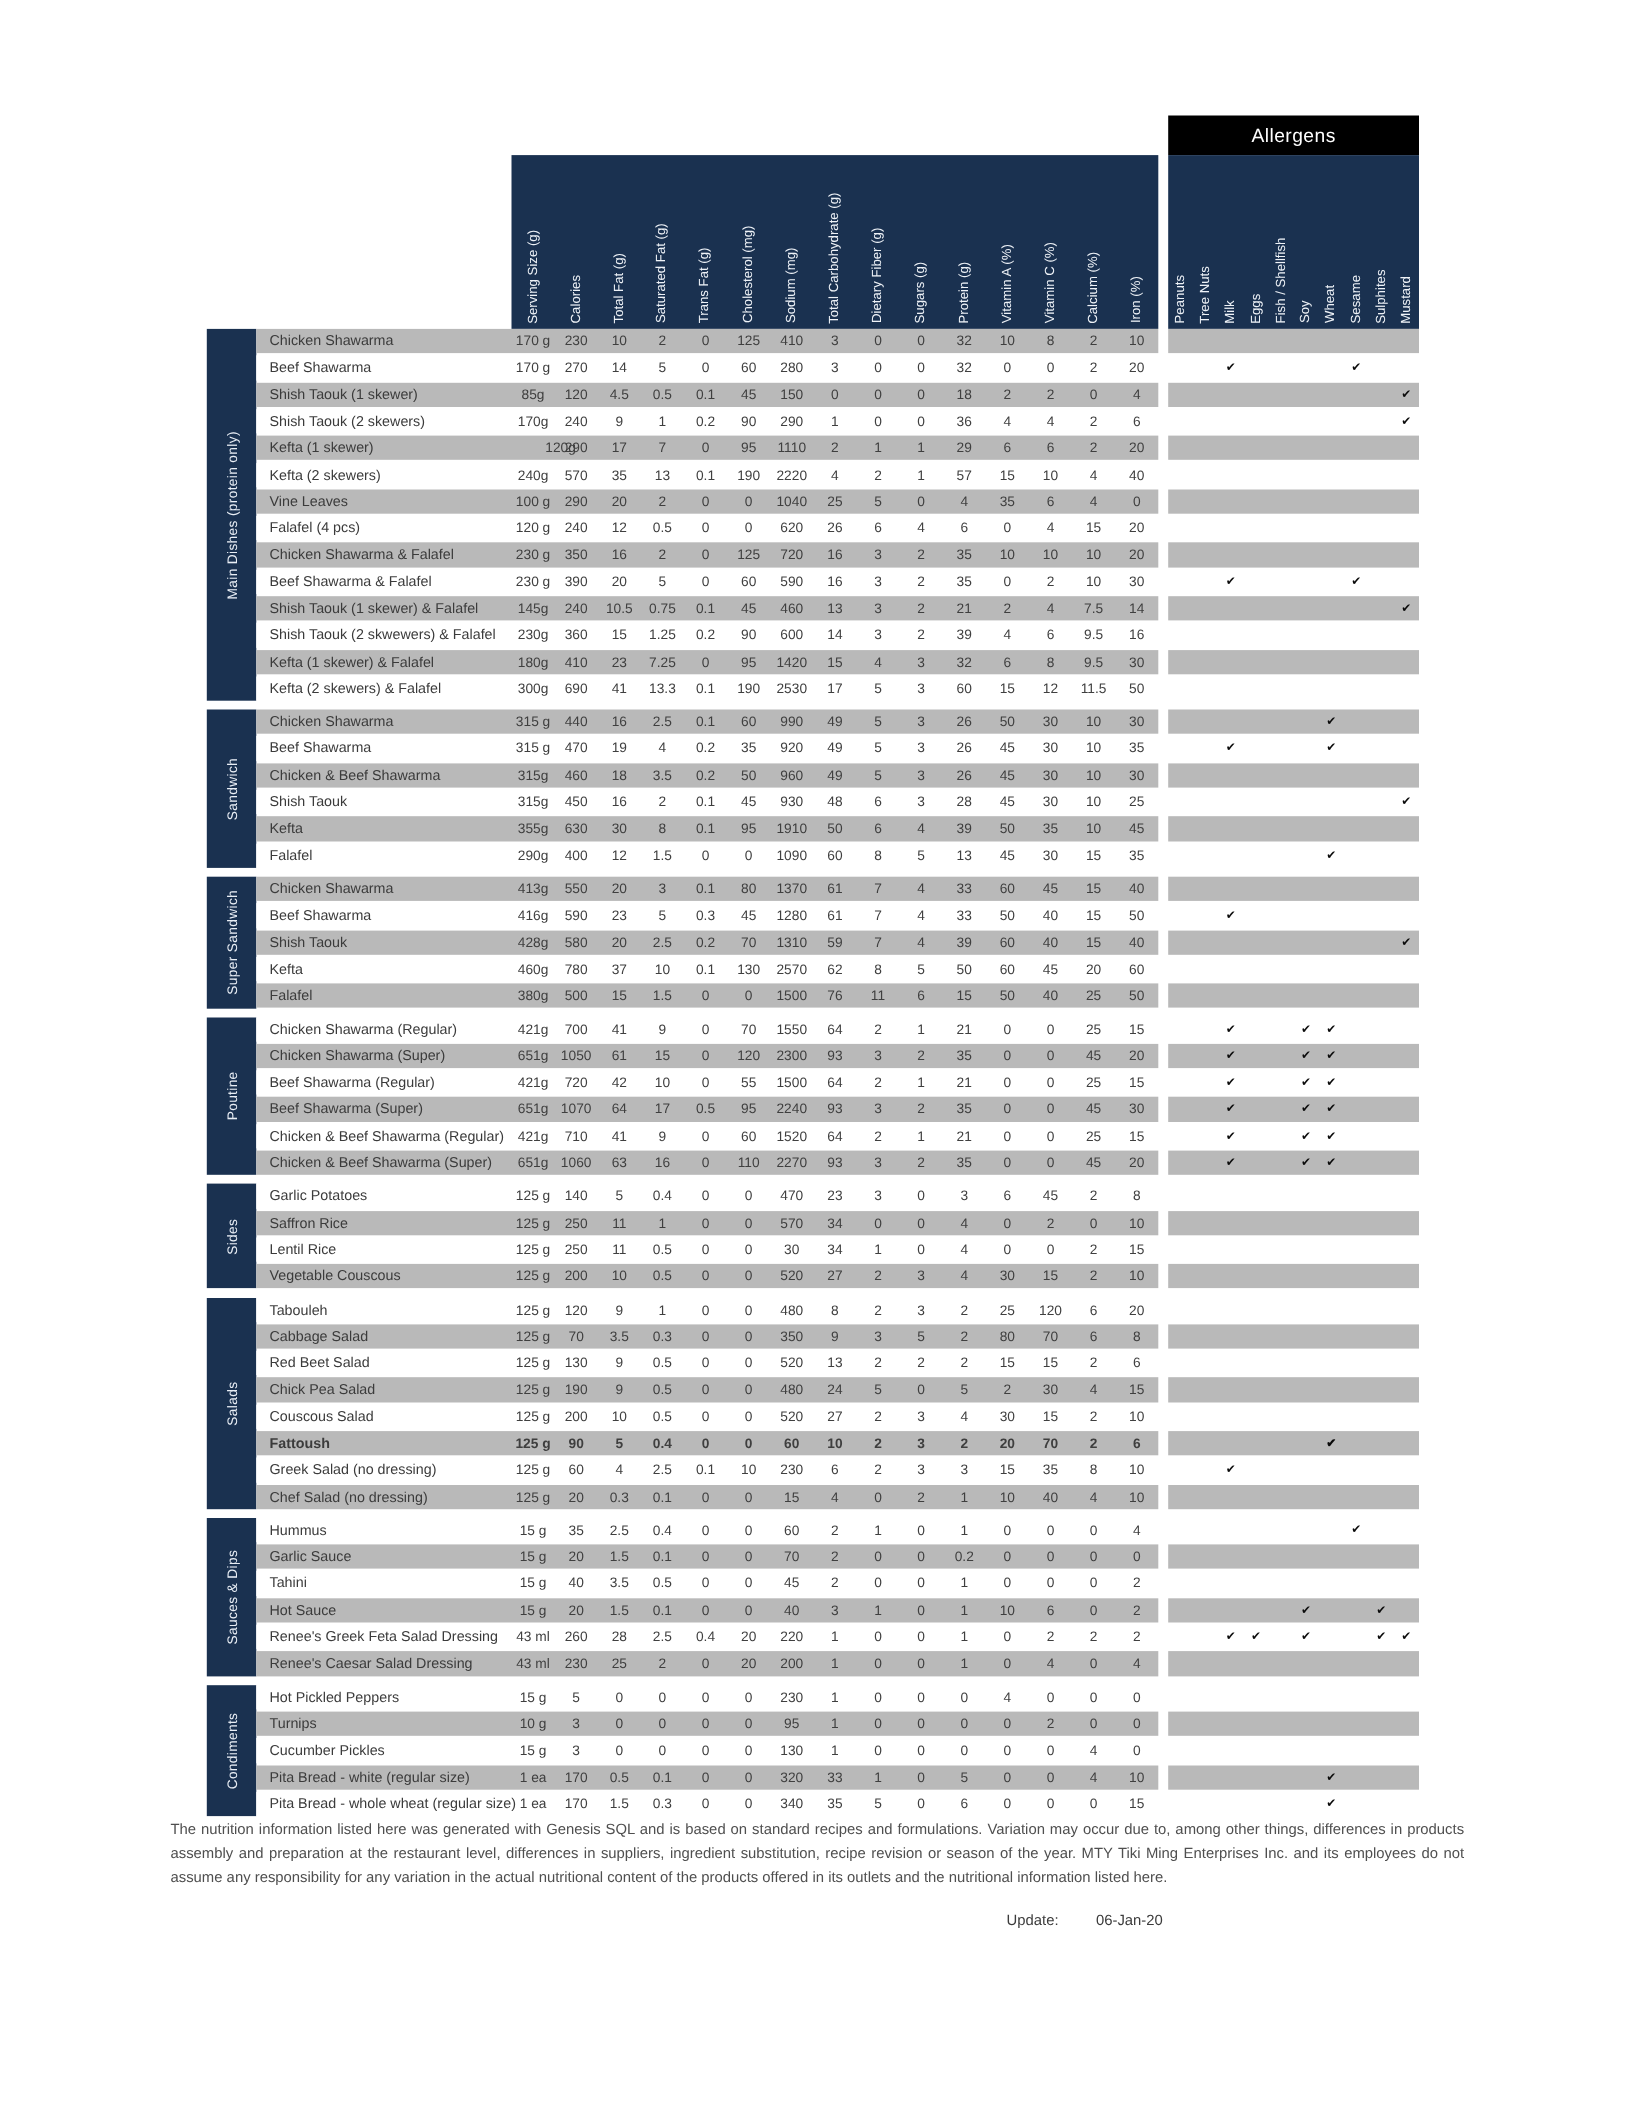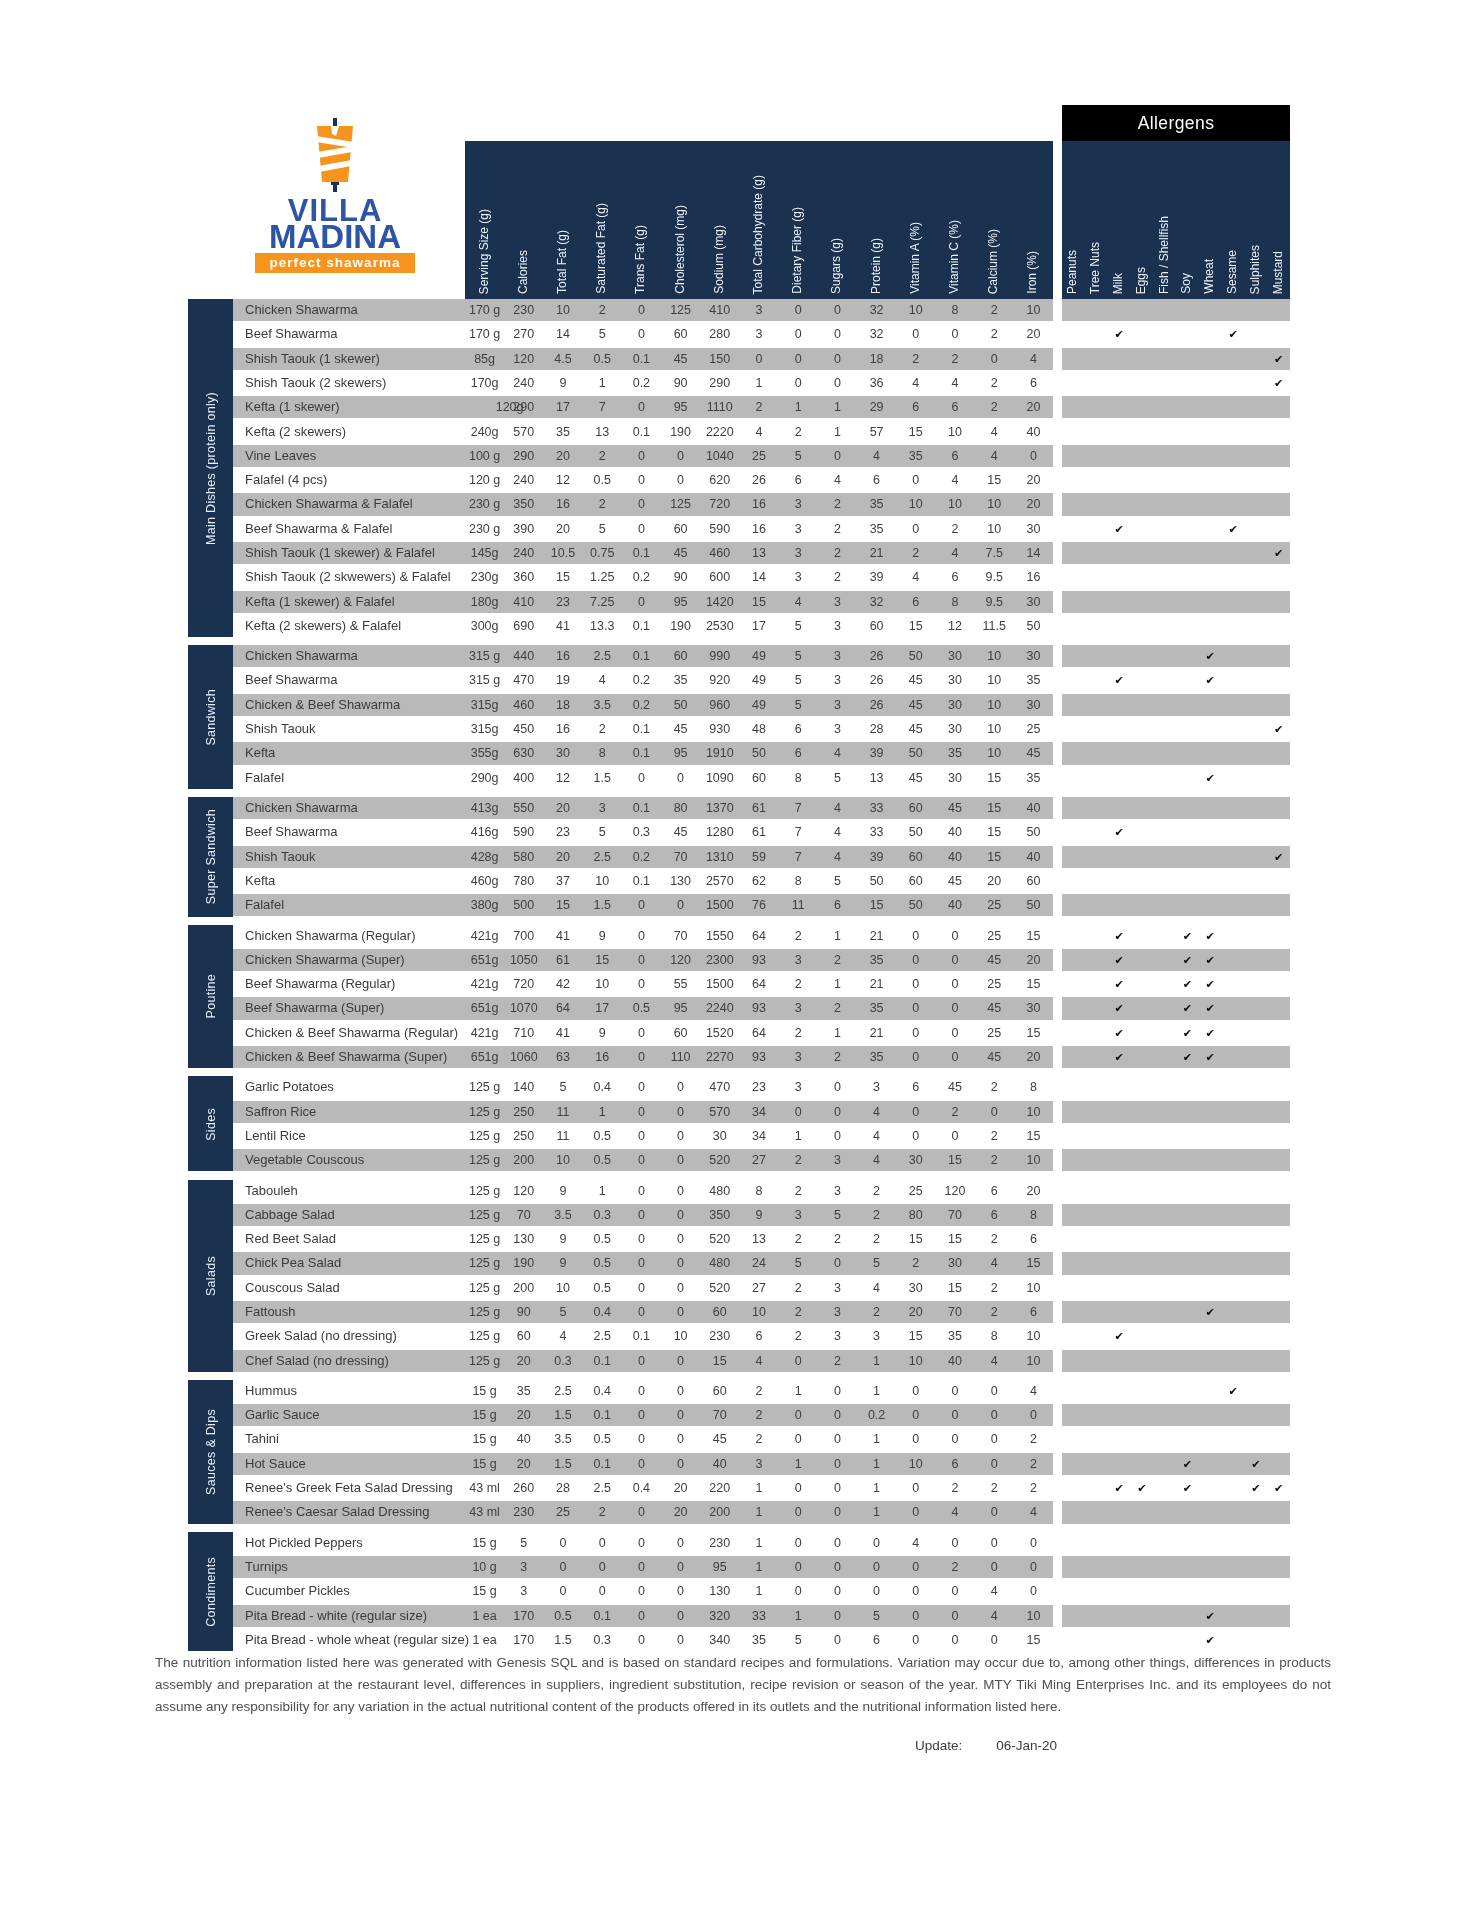--- a/index.html
+++ b/index.html
@@ -49,35 +49,20 @@
   #disclaimer { position:absolute; left:155px; top:1652px; width:1176px; font-size:13.5px;
                 line-height:22px; color:#4f4f4f; text-align:justify; }
   #update-line { position:absolute; left:915px; top:1738px; font-size:13.5px; color:#3c3c3c; }
   #update-line .ulab { margin-right:34px; }
 </style>
 </head>
 <body>
 
 <div id="page">
 
-  <div id="logo">
-    <svg class="cone" width="48" height="74" viewBox="0 0 48 74">
-      <rect x="22" y="0" width="4" height="8" fill="#1a3150"></rect>
-      <rect x="20" y="64" width="8" height="3" fill="#1a3150"></rect>
-      <rect x="22" y="66" width="4" height="8" fill="#1a3150"></rect>
-      <polygon points="6,8 42,8 37,64 11,64" fill="#f7941e"></polygon>
-      <polygon points="5,18 43,24 43,30 5,24" fill="#ffffff"></polygon>
-      <polygon points="6,34 42,28 41,34 7,40" fill="#ffffff"></polygon>
-      <polygon points="7,48 41,42 40,48 8,54" fill="#ffffff"></polygon>
-      <polygon points="20,8 28,8 25,18 21,16" fill="#ffffff"></polygon>
-    </svg>
-    <div class="l1">VILLA</div>
-    <div class="l2">MADINA</div>
-    <span class="tag">perfect shawarma</span>
-  </div>
 
   <div class="hbar" id="hbar-allergens">Allergens</div>
   <div class="navyband" id="navy-nutrition"></div>
   <div class="navyband" id="navy-allergens"></div>
   <div id="colheads">
       <div class="vlabel" style="left: 476.6px; bottom: 1626px;">Serving Size (g)</div>
       <div class="vlabel" style="left: 515.8px; bottom: 1626px;">Calories</div>
       <div class="vlabel" style="left: 555px; bottom: 1626px;">Total Fat (g)</div>
       <div class="vlabel" style="left: 594.2px; bottom: 1626px;">Saturated Fat (g)</div>
       <div class="vlabel" style="left: 633.4px; bottom: 1626px;">Trans Fat (g)</div>
@@ -958,21 +943,21 @@
           <div class="val" style="left: 700.2px;">520</div>
           <div class="val" style="left: 739.4px;">27</div>
           <div class="val" style="left: 778.6px;">2</div>
           <div class="val" style="left: 817.8px;">3</div>
           <div class="val" style="left: 857px;">4</div>
           <div class="val" style="left: 896.2px;">30</div>
           <div class="val" style="left: 935.4px;">15</div>
           <div class="val" style="left: 974.6px;">2</div>
           <div class="val" style="left: 1013.8px;">10</div>
         </div>
-        <div class="row" style="top: 121.5px;">
+        <div class="row" style="top: 121.5px; font-weight: bold;">
           <div class="stripe-n gray"></div>
           <div class="stripe-a gray"></div>
           <div class="dish">Fattoush</div>
           <div class="val" style="left: 465px;">125 g</div>
           <div class="val" style="left: 504.2px;">90</div>
           <div class="val" style="left: 543.4px;">5</div>
           <div class="val" style="left: 582.6px;">0.4</div>
           <div class="val" style="left: 621.8px;">0</div>
           <div class="val" style="left: 661px;">0</div>
           <div class="val" style="left: 700.2px;">60</div>

